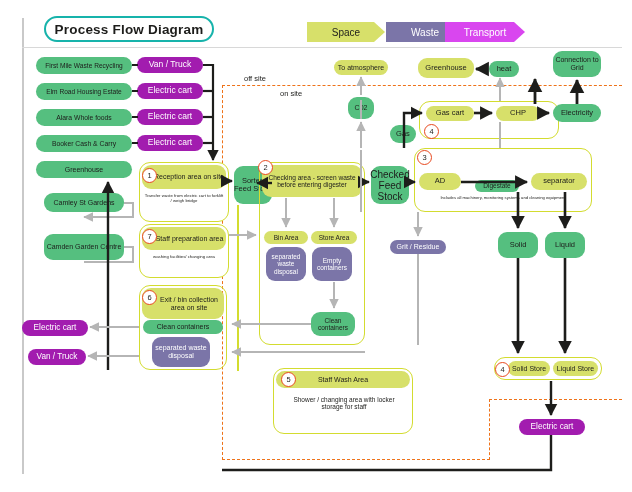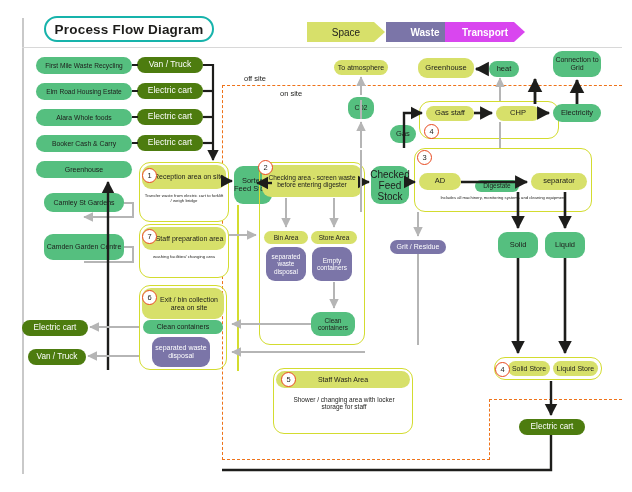--- a/index.html
+++ b/index.html
@@ -8,33 +8,33 @@
 
   
   .margin-rule{position:absolute;left:22px;top:18px;width:2px;height:456px;background:#c9c9c9;}
 
   
   .n{position:absolute;box-sizing:border-box;}
 
   
   .pill{border-radius:9px;display:flex;align-items:center;justify-content:center;text-align:center;line-height:1.1;}
   .green{background:#55bf7f;color:#1d1d1b;}
-  .grey{background:#4d7c0f;color:#ffffff;}
+  .grey{background:#a21caf;color:#ffffff;}
   .yellow{background:#d7e06a;color:#1d1d1b;}
   .purple{background:#7b75a8;color:#ffffff;}
 
   
   .title-box{border:2.2px solid #17b3ab;border-radius:16px;background:#ffffff;
     display:flex;align-items:center;justify-content:center;font-weight:bold;font-size:13.5px;color:#1d1d1b;letter-spacing:.2px;}
 
   
   .chev{display:flex;align-items:center;justify-content:center;font-size:10px;height:20px;
         clip-path:polygon(0 0, calc(100% - 11px) 0, 100% 50%, calc(100% - 11px) 100%, 0 100%);}
   .chev.lbl-dark{color:#1d1d1b;}
-  .chev.lbl-light{color:#ffffff;font-weight:bold;}
+  .chev.lbl-light{color:#ffffff;}
 
   
   .grp{border:1.6px solid #d3dc2f;border-radius:11px;background:transparent;}
   .grp-fillwhite{background:#ffffff;}
 
   
   .band{background:#d7e06a;border-radius:9px;display:flex;align-items:center;justify-content:center;text-align:center;line-height:1.12;color:#1d1d1b;}
 
   
   .note{position:absolute;text-align:center;line-height:1.15;color:#1d1d1b;font-size:4.3px;}
@@ -205,21 +205,21 @@
   <div class="n pill green" style="left:475px;top:180px;width:44px;height:12px;font-size:6.5px;">
     <span>Digestate</span>
   </div>
   <div class="n pill yellow" style="left:531px;top:173px;width:56px;height:17px;font-size:7.5px;">
     <span>separator</span>
   </div>
   <div class="note" style="left:417px;top:196px;width:172px;font-size:4.2px;">Includes all machinery, monitoring systems and cleaning equipment</div>
 
   <div class="n grp" style="left:419px;top:101px;width:140px;height:38px;"></div>
   <div class="n pill yellow" style="left:426px;top:106px;width:48px;height:15px;font-size:7.5px;">
-    <span>Gas staff</span>
+    <span>Gas cart</span>
   </div>
   <div class="n pill yellow" style="left:496px;top:106px;width:44px;height:15px;font-size:7.5px;">
     <span>CHP</span>
   </div>
   <div class="num" style="left:424px;top:124px;">
     <span>4</span>
   </div>
 
   <div class="n pill yellow" style="left:334px;top:60px;width:54px;height:15px;font-size:7px;">
     <span>To atmosphere</span>

